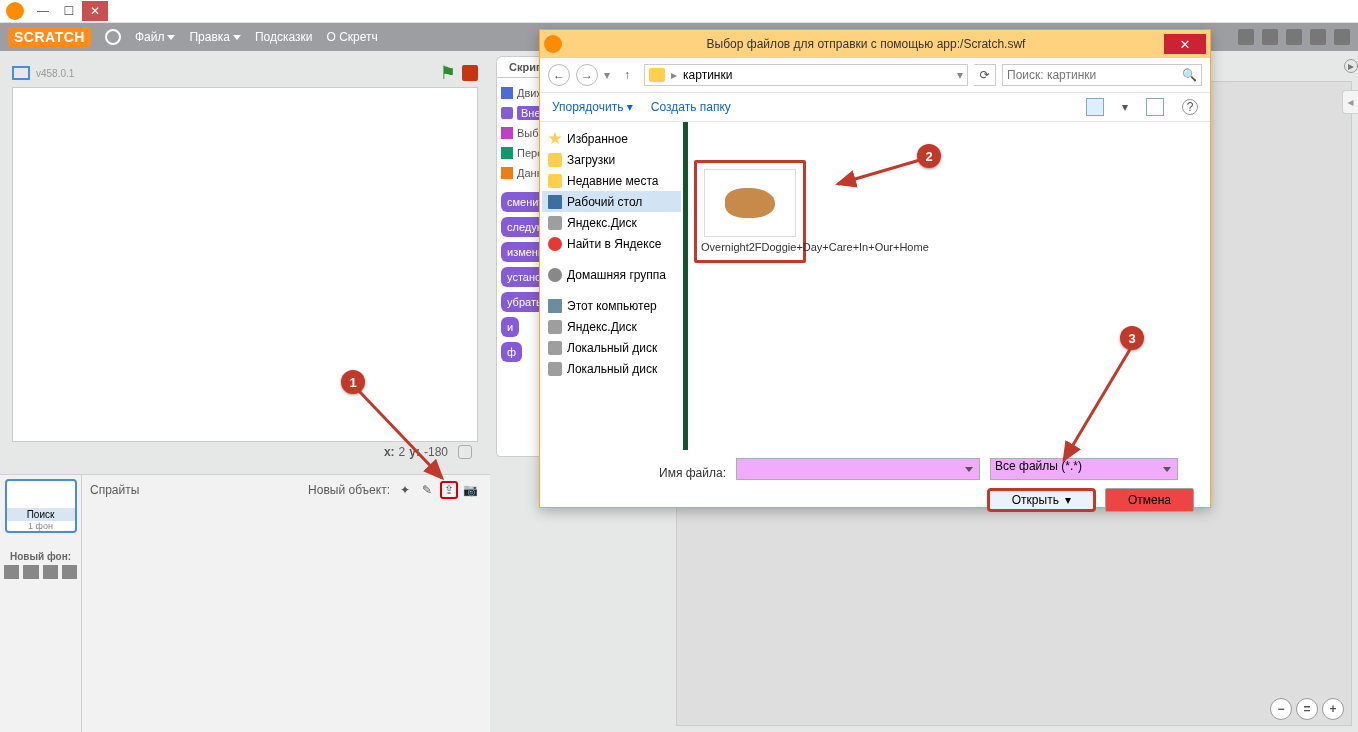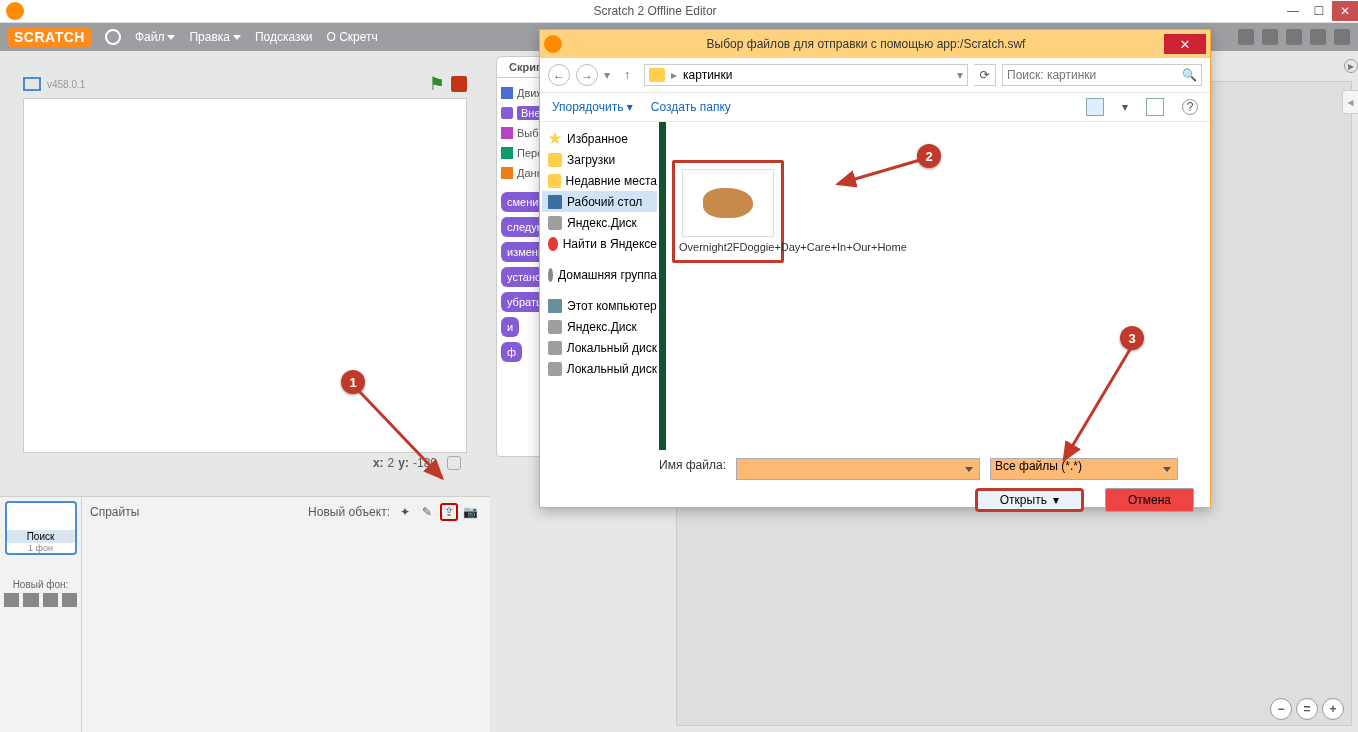--- a/index.html
+++ b/index.html
@@ -12,36 +12,36 @@
 .win-titlebar .btn.close { background: #c75050; color: #fff; }
 .sc-menubar { height: 28px; background: #9c9ea2; display: flex; align-items: center; padding: 0 8px; color: #fff; gap: 14px; }
 .sc-menubar .logo { background: #ff8c1a; padding: 2px 6px; border-radius: 4px; font-weight: bold; font-size: 14px; letter-spacing: 0.5px; color:#fff;}
 .sc-menubar .globe { width: 16px; height: 16px; border: 2px solid #fff; border-radius: 50%; position: relative; }
 .sc-menubar .m { cursor: pointer; display:flex; align-items:center; gap:3px;}
 .sc-menubar .m .tri{width:0;height:0;border-left:4px solid transparent;border-right:4px solid transparent;border-top:5px solid #fff;}
 .sc-menubar .right { margin-left: auto; display: flex; gap: 8px;}
 .sc-menubar .right .ico{width:16px;height:16px;background:#777;border-radius:2px;}
 .main { display: flex; height: calc(732px - 23px - 28px); }
 .left { width: 490px; display: flex; flex-direction: column; background:#fff;}
-.stage-area { flex: 0 0 410px; position: relative; background: #e6e8e8; padding: 23px;}
+.stage-area { flex: 0 0 410px; position: relative; background: #e6e8e8; padding: 12px;}
 .stage-head { height: 20px; display:flex; align-items:center; gap:6px;}
 .stage-head .full{width:18px;height:14px;border:2px solid #4a8cd6;}
 .stage-head .ver{font-size:10px;color:#999;}
 .stage-head .spacer{flex:1;}
 .stage-head .flag{color:#2e8b2e;font-size:18px;}
 .stage-head .stop{width:16px;height:16px;background:#c23616;border-radius:2px;}
 .stage-canvas { margin-top:4px; background:#fff; height:355px; border:1px solid #ccc;}
 .stage-foot { height:20px; display:flex; justify-content:flex-end; align-items:center; gap:4px; padding-right:6px; color:#5a5a5a; font-size:11px;}
 .stage-foot b { font-weight:bold; }
 .sprite-pane { flex:1; background:#f2f2f2; border-top:1px solid #d0d0d0; display:flex;}
 .stage-thumb-col { width:82px; border-right:1px solid #d0d0d0; padding:4px; text-align:center;}
 .stage-thumb { width:72px; height:54px; background:#fff; border:2px solid #4a8cd6; border-radius:4px; display:flex; flex-direction:column; justify-content:flex-end; margin:0 auto;}
 .stage-thumb .lbl{background:#d9e6f2;font-size:10px;padding:1px 0;border-radius:0 0 2px 2px;}
 .stage-thumb .sub{font-size:9px;color:#888;}
-.new-bg { margin-top:24px; font-size:10px; color:#666;}
+.new-bg { margin-top:18px; font-size:10px; color:#666;font-weight:bold;}
 .new-bg-icons{display:flex;gap:4px;justify-content:center;margin-top:3px;}
 .new-bg-icons span{width:16px;height:14px;background:#888;display:inline-block;}
 .sprite-list { flex:1; padding:4px 8px;}
 .sprite-head { display:flex; align-items:center; height:22px; color:#5a5a5a;}
 .sprite-head .ttl{flex:1;}
 .sprite-head .lbl{margin-right:4px;}
 .sprite-head .ic { width:18px;height:18px;margin:0 2px;display:inline-flex;align-items:center;justify-content:center;color:#555;}
 .sprite-head .ic.hi{border:2px solid #c00;border-radius:3px;}
 .right-pane { flex:1; background:#e6e8e8; position:relative;}
 .tabs-row{height:26px;display:flex;align-items:flex-end;gap:0;padding-left:6px;padding-top:4px;}
@@ -71,60 +71,59 @@
 .bc .sep{color:#888;}
 .refresh{width:22px;height:22px;border:1px solid #ccc;display:flex;align-items:center;justify-content:center;color:#555;border-left:none;}
 .search{width:200px;height:22px;border:1px solid #ccc;display:flex;align-items:center;padding:0 4px;color:#888;}
 .search input{border:none;outline:none;flex:1;font-size:12px;color:#333;}
 .dlg-tools{height:30px;border-top:1px solid #e6e6e6;border-bottom:1px solid #e6e6e6;display:flex;align-items:center;padding:0 12px;gap:18px;font-size:12px;}
 .dlg-tools .link{color:#1565c0;}
 .dlg-tools .sp{flex:1;}
 .dlg-tools .ic{width:18px;height:18px;border:1px solid #8aa;background:#def;}
 .dlg-tools .help{width:16px;height:16px;border:1px solid #999;border-radius:50%;display:flex;align-items:center;justify-content:center;color:#555;}
 .dlg-body{display:flex;height:328px;}
-.tree{width:126px;border-right:7px solid #14532d;padding:6px 2px;overflow:hidden;}
+.tree{width:148px;border-right:5px solid #14532d;padding:6px 2px;overflow:hidden;}
 .tree-item{display:flex;align-items:center;height:21px;padding-left:6px;gap:5px;white-space:nowrap;font-size:12px;}
 .tree-item.hdr{font-weight:normal;}
 .tree-item.sel{background:#d0e4f5;}
 .ti{width:14px;height:14px;display:inline-block;}
 .ti.star{background:#ffcf4d;clip-path:polygon(50% 0,61% 35%,98% 35%,68% 57%,79% 91%,50% 70%,21% 91%,32% 57%,2% 35%,39% 35%);}
 .ti.fold{background:#ffcf4d;border-radius:2px;}
 .ti.mon{background:#3a6ea5;border-radius:1px;}
 .ti.disk{background:#9e9e9e;border-radius:2px;}
 .ti.ya{background:#e53935;border-radius:50%;}
 .ti.pc{background:#6b8e9e;border-radius:1px;}
 .ti.hg{background:#888;border-radius:50%;}
 .tree-sep{height:10px;}
 .files{flex:1;padding:6px;position:relative;}
 .file-item{width:112px;text-align:center;border:3px solid #c0392b;padding:4px 0 6px 0;border-radius:2px;margin-top:32px;}
 .file-item .thumb{width:92px;height:68px;border:1px solid #ddd;margin:2px auto 4px auto;display:flex;align-items:center;justify-content:center;background:#fff;}
 .file-item .dog{width:50px;height:30px;background:#c78a4a;border-radius:40% 50% 45% 40%;position:relative;}
 .file-item .nm{font-size:11px;line-height:13px;padding:0 4px;color:#333;}
 .dlg-bottom{padding:8px 12px;display:flex;flex-direction:column;gap:8px;}
-.row{display:flex;align-items:flex-start;gap:10px;}
+.row{display:flex;align-items:flex-end;gap:10px;}
 .row label{width:174px;text-align:right;color:#333;}
-.row select,.row .combo{height:22px;border:1px solid #abadb3;background:#fdba74;padding:0 4px;}
+.row select,.row .combo{height:22px;border:1px solid #abadb3;background:#f0abfc;padding:0 4px;}
 .row .combo{width:244px;position:relative;}
 .row .combo::after,.row select.ft::after{content:"";}
 .row .tri2{position:absolute;right:6px;top:8px;width:0;height:0;border-left:4px solid transparent;border-right:4px solid transparent;border-top:5px solid #555;}
-.btnrow{display:flex;justify-content:flex-end;gap:21px;padding-right:4px;}
+.btnrow{display:flex;justify-content:flex-end;gap:9px;padding-right:4px;}
 .dbtn{height:24px;padding:0 22px;border:1px solid #a3a3a3;background:#ef4444;display:flex;align-items:center;border-radius:2px;}
 .dbtn.open{border:3px solid #c0392b;background:#eaf3fb;border-radius:4px;}
 
 .callout{position:absolute;width:24px;height:24px;background:#c0392b;border-radius:50%;color:#fff;display:flex;align-items:center;justify-content:center;font-weight:bold;font-size:13px;box-shadow:0 1px 3px rgba(0,0,0,0.4);}
 svg.arrow{position:absolute;pointer-events:none;}
 
 .rtab{position:absolute;right:0;top:90px;width:16px;height:24px;border:1px solid #d0d0d0;border-right:none;background:#f4f4f4;border-radius:4px 0 0 4px;display:flex;align-items:center;justify-content:center;color:#999;}
 </style>
 </head>
 <body>
 
 <div class="win-titlebar">
   <span class="cat"></span>
-  <span class="title">Scratch 2 Offline Editor</span>
   <div class="btns">
     <div class="btn">—</div>
     <div class="btn">☐</div>
     <div class="btn close">✕</div>
   </div>
 </div>
 
 <div class="sc-menubar">
   <span class="logo">SCRATCH</span>
   <span class="globe"></span>

